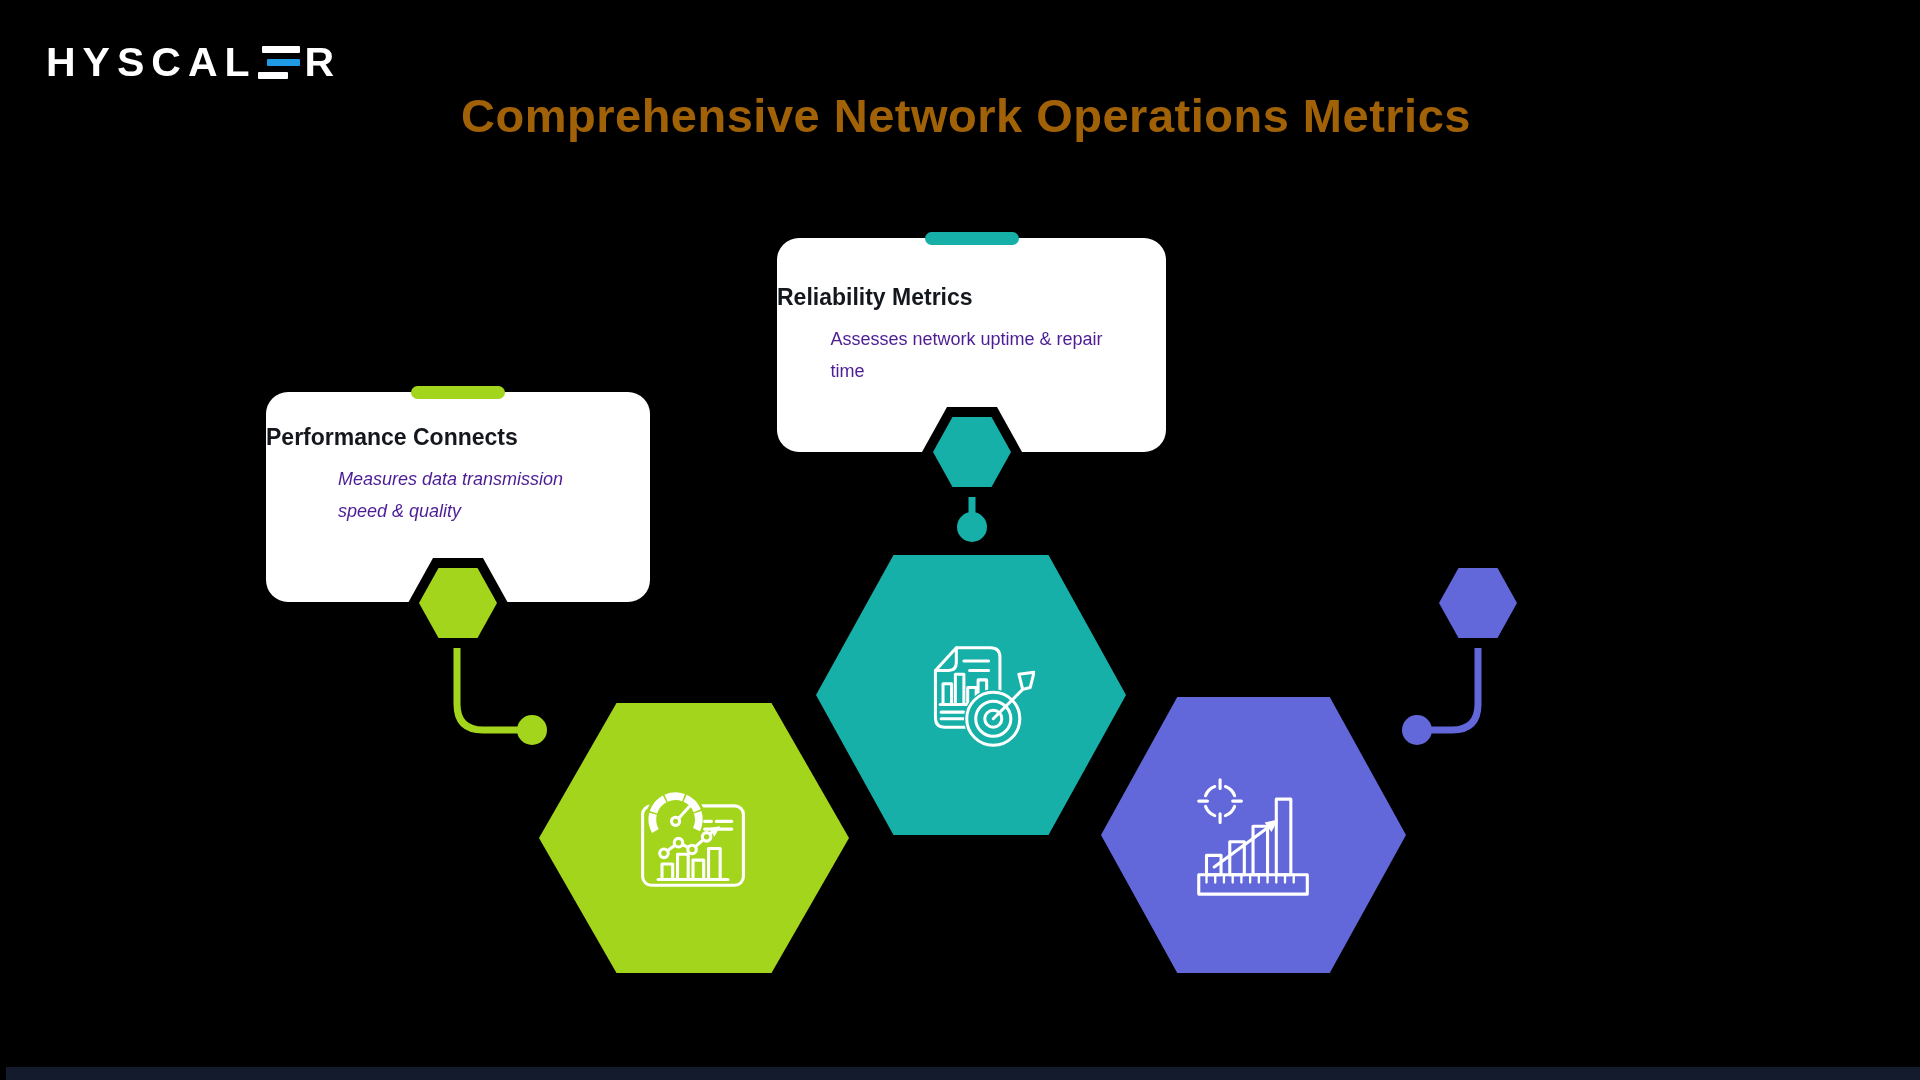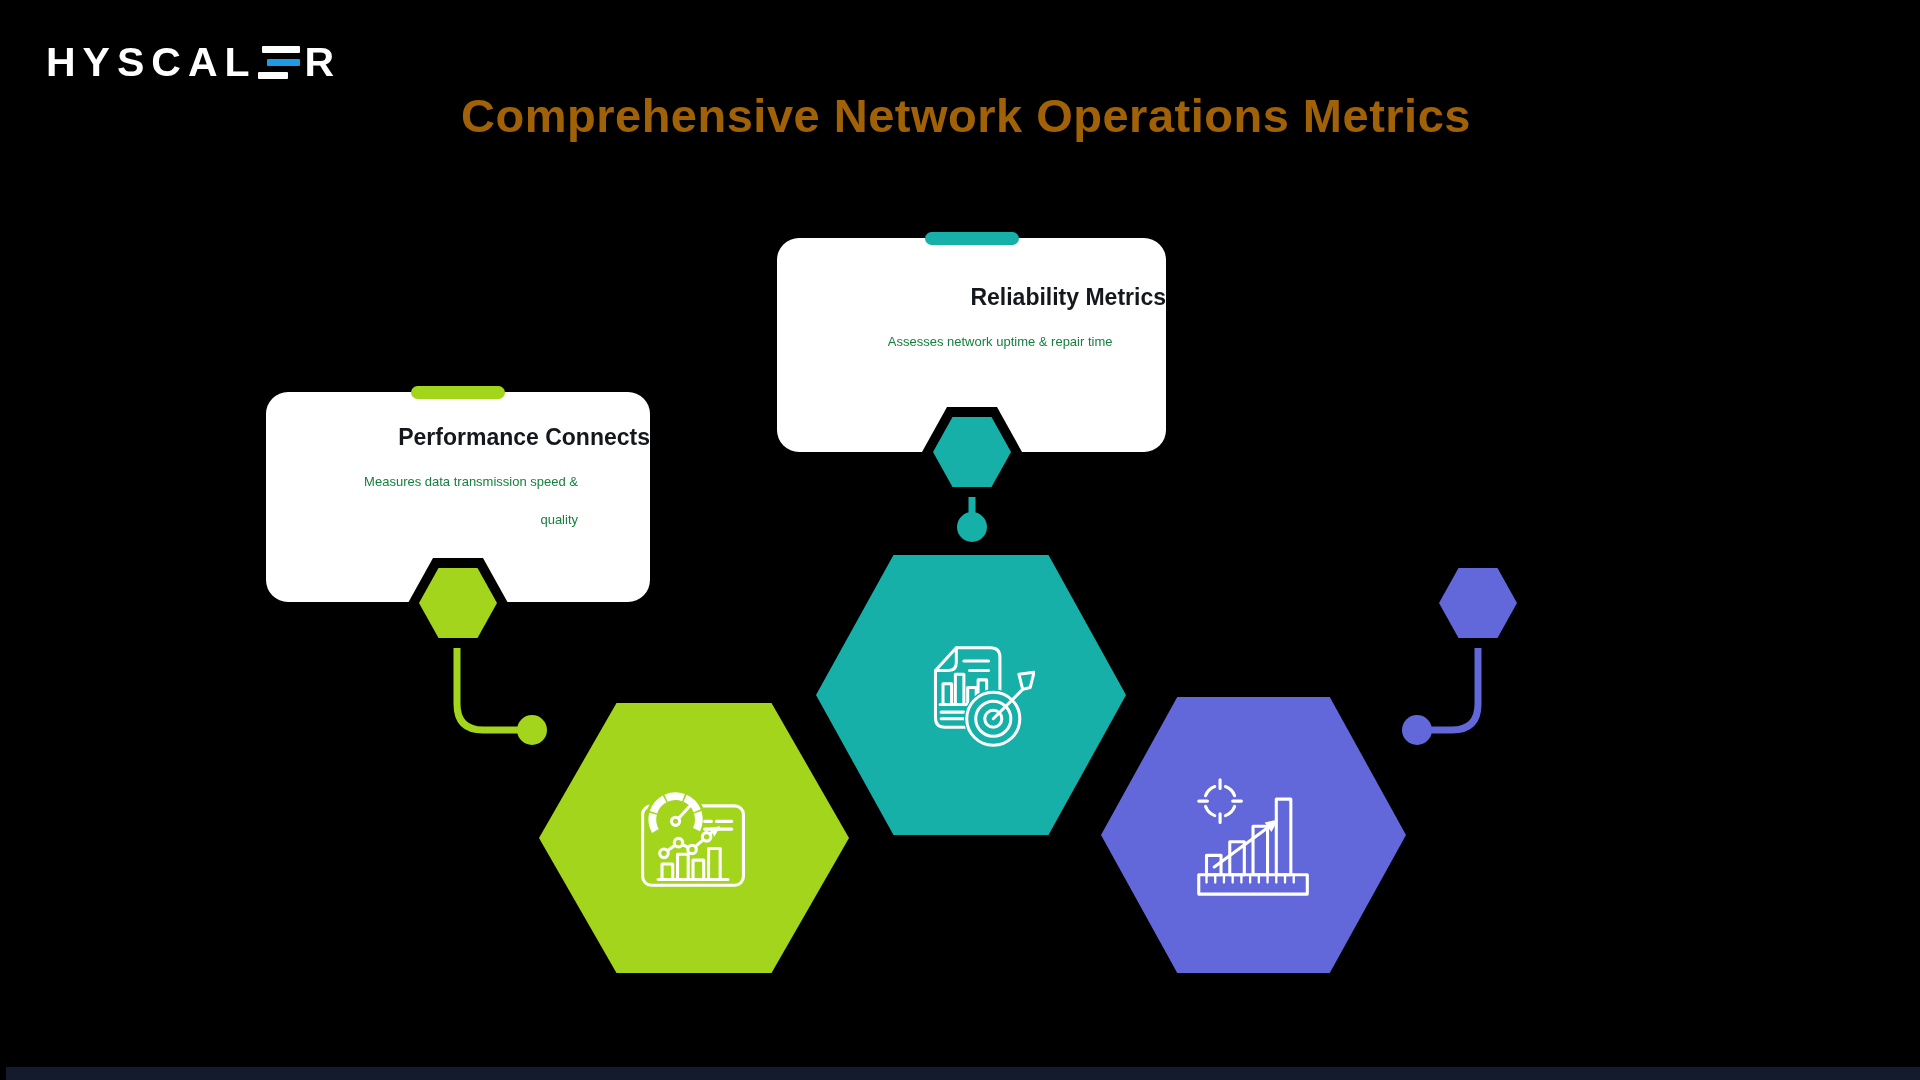--- a/index.html
+++ b/index.html
@@ -14,28 +14,28 @@
         color:#fff;font-weight:800;font-size:41px;letter-spacing:7px;line-height:1;}
   .logo .e-box{position:relative;width:44px;height:33px;margin:0 3px 0 1px;}
   .logo .e-bar{position:absolute;height:7px;background:#fff;border-radius:1px;}
   .logo .e-top{left:4px;top:0;width:38px;}
   .logo .e-mid{left:9px;top:13px;width:33px;}
   .logo .e-bot{left:0;top:26px;width:30px;}
   
   .page-title{position:absolute;left:0;right:0;top:88px;text-align:center;
       color:#a16207;font-size:47px;font-weight:800;letter-spacing:.5px;}
   
-  .card{position:absolute;background:#fff;border-radius:22px;text-align:right;z-index:3;
+  .card{position:absolute;background:#fff;border-radius:22px;text-align:left;z-index:3;
         box-shadow:0 8px 30px rgba(0,0,0,.5);}
   .card .pill{position:absolute;top:-6px;left:50%;transform:translateX(-50%);
         width:94px;height:13px;border-radius:7px;}
   .card h3{margin:0 0 12px;font-size:23px;font-weight:700;color:#14171c;}
-  .card p{margin:0 auto;font-size:13px;line-height:38px;color:#15803d;}
+  .card p{margin:0 auto;font-size:18px;line-height:32px;color:#4c1d95;}
   .card-performance{left:260px;top:392px;width:384px;height:210px;padding-top:32px;box-sizing:border-box;}
-  .card-performance p{max-width:240px;}
+  .card-performance p{max-width:240px;font-style:italic;}
   .card-reliability{left:771px;top:238px;width:389px;height:214px;padding-top:46px;box-sizing:border-box;}
   .card-reliability p{max-width:282px;}
   .card-business{left:1276px;top:392px;width:389px;height:210px;padding-top:32px;box-sizing:border-box;}
   .card-business p{max-width:256px;}
   
   .hexclip{clip-path:polygon(25% 0,75% 0,100% 50%,75% 100%,25% 100%,0 50%);}
   .hex-small{position:absolute;width:100px;height:90px;z-index:4;}
   .hex-small .outline{position:absolute;inset:0;background:#000;}
   .hex-small .fillhex{position:absolute;left:11px;top:10px;width:78px;height:70px;}
   .hex-small-performance{left:402px;top:558px;}

